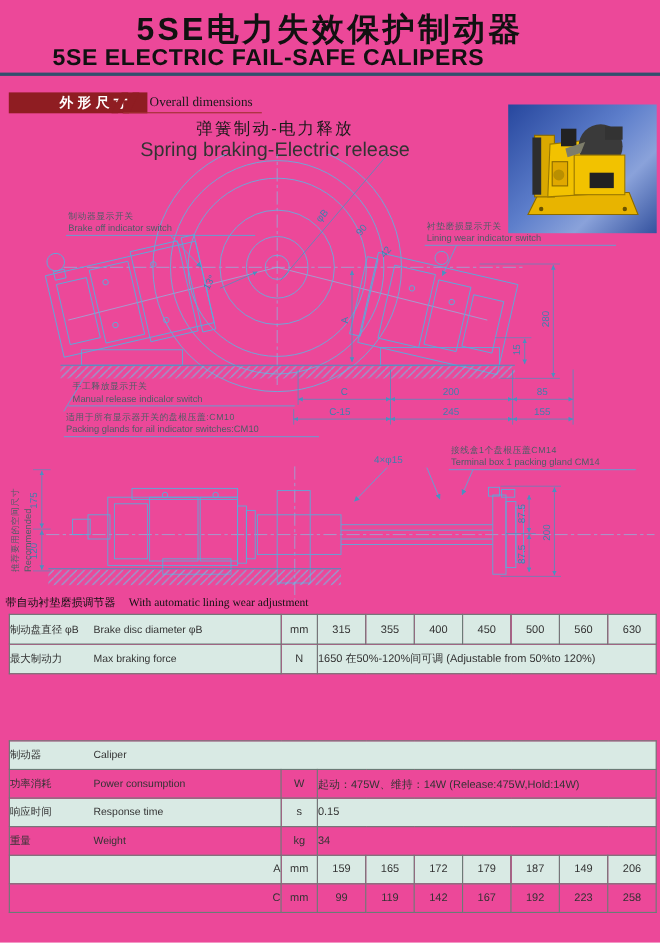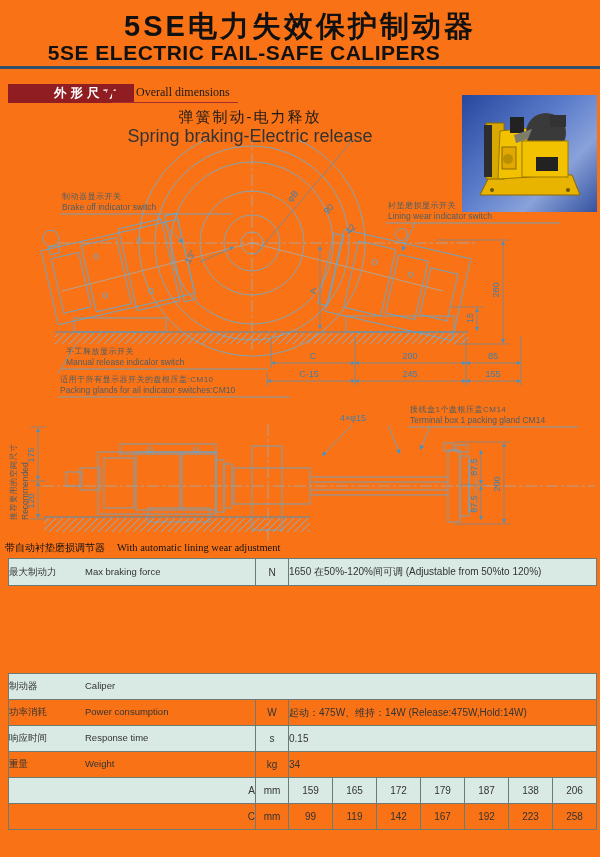--- a/index.html
+++ b/index.html
@@ -1,16 +1,16 @@
 <!DOCTYPE html>
 <html><head>
 <meta charset="utf-8">
 <style>
   html,body{margin:0;padding:0;background:#fff;}
-  .page{position:relative;width:600px;height:857px;background:#f97316;overflow:hidden;
+  .page{position:relative;width:600px;height:857px;background:#ec4899;overflow:hidden;
         font-family:"Liberation Sans",sans-serif;color:#222;}
   
   .title-cn{position:absolute;top:7px;left:0;width:600px;text-align:center;
             font-size:29px;font-weight:bold;letter-spacing:3px;color:#111;}
   .title-en{position:absolute;top:41px;left:0;width:488px;text-align:center;
             font-size:21px;font-weight:bold;letter-spacing:.5px;color:#111;}
   .top-rule{position:absolute;top:66px;left:0;width:600px;height:3px;background:#31506d;}
   
   .badge{position:absolute;top:84px;left:8px;width:94px;height:19px;background:#8f1d22;
          color:#fff;font-size:12.5px;font-weight:bold;letter-spacing:4px;
@@ -290,20 +290,31 @@
         <col style="width:44px">
         <col style="width:44px">
         <col style="width:44px">
         <col style="width:44px">
         <col style="width:44px">
         <col style="width:44px">
         <col style="width:44px">
       </colgroup>
     <tbody>
     <tr class="tint">
+      <td class="lab"><span class="cn">制动盘直径  φB</span><span class="en">Brake disc diameter  φB</span></td>
+      <td class="unit">mm</td>
+      <td class="val">315</td>
+      <td class="val">355</td>
+      <td class="val">400</td>
+      <td class="val">450</td>
+      <td class="val">500</td>
+      <td class="val">560</td>
+      <td class="val">630</td>
+    </tr>
+    <tr class="tint">
       <td class="lab"><span class="cn">最大制动力</span><span class="en">Max braking force</span></td>
       <td class="unit">N</td>
       <td class="merge" colspan="7">1650        在50%-120%间可调    (Adjustable from 50%to 120%)</td>
     </tr>
     </tbody>
   </table>
 
   <table class="spec" id="t2">
     <colgroup>
         <col style="width:247px">
@@ -336,21 +347,21 @@
       <td class="merge" colspan="7">34</td>
     </tr>
     <tr class="tint">
       <td class="ac">A</td>
       <td class="unit">mm</td>
       <td class="val">159</td>
       <td class="val">165</td>
       <td class="val">172</td>
       <td class="val">179</td>
       <td class="val">187</td>
-      <td class="val">138</td>
+      <td class="val">149</td>
       <td class="val">206</td>
     </tr>
     <tr>
       <td class="ac">C</td>
       <td class="unit">mm</td>
       <td class="val">99</td>
       <td class="val">119</td>
       <td class="val">142</td>
       <td class="val">167</td>
       <td class="val">192</td>

